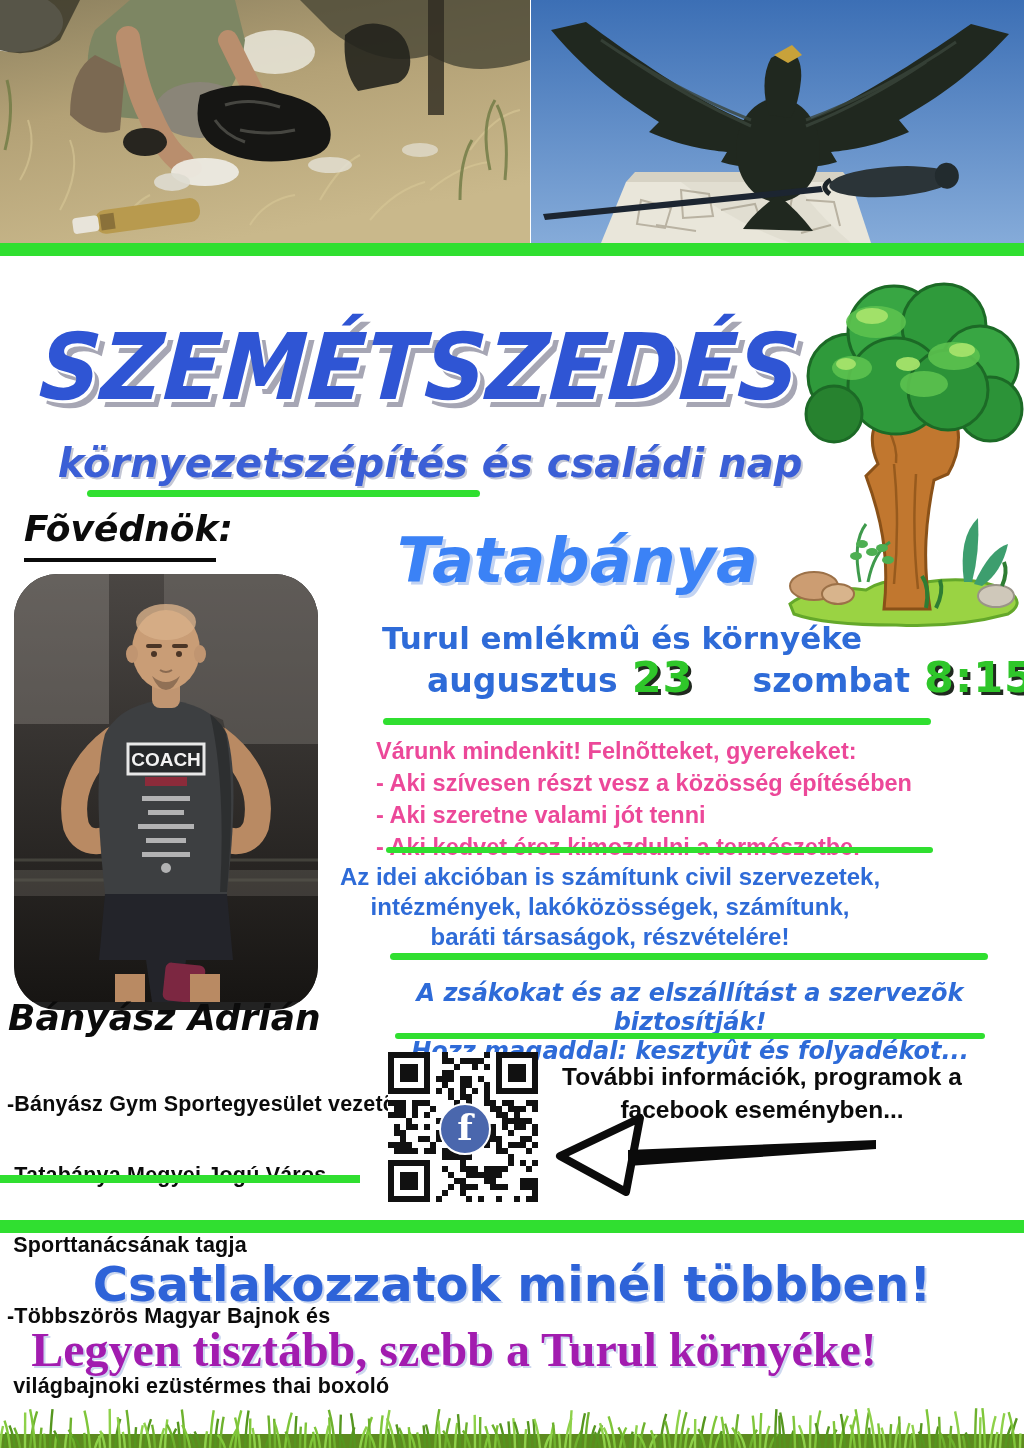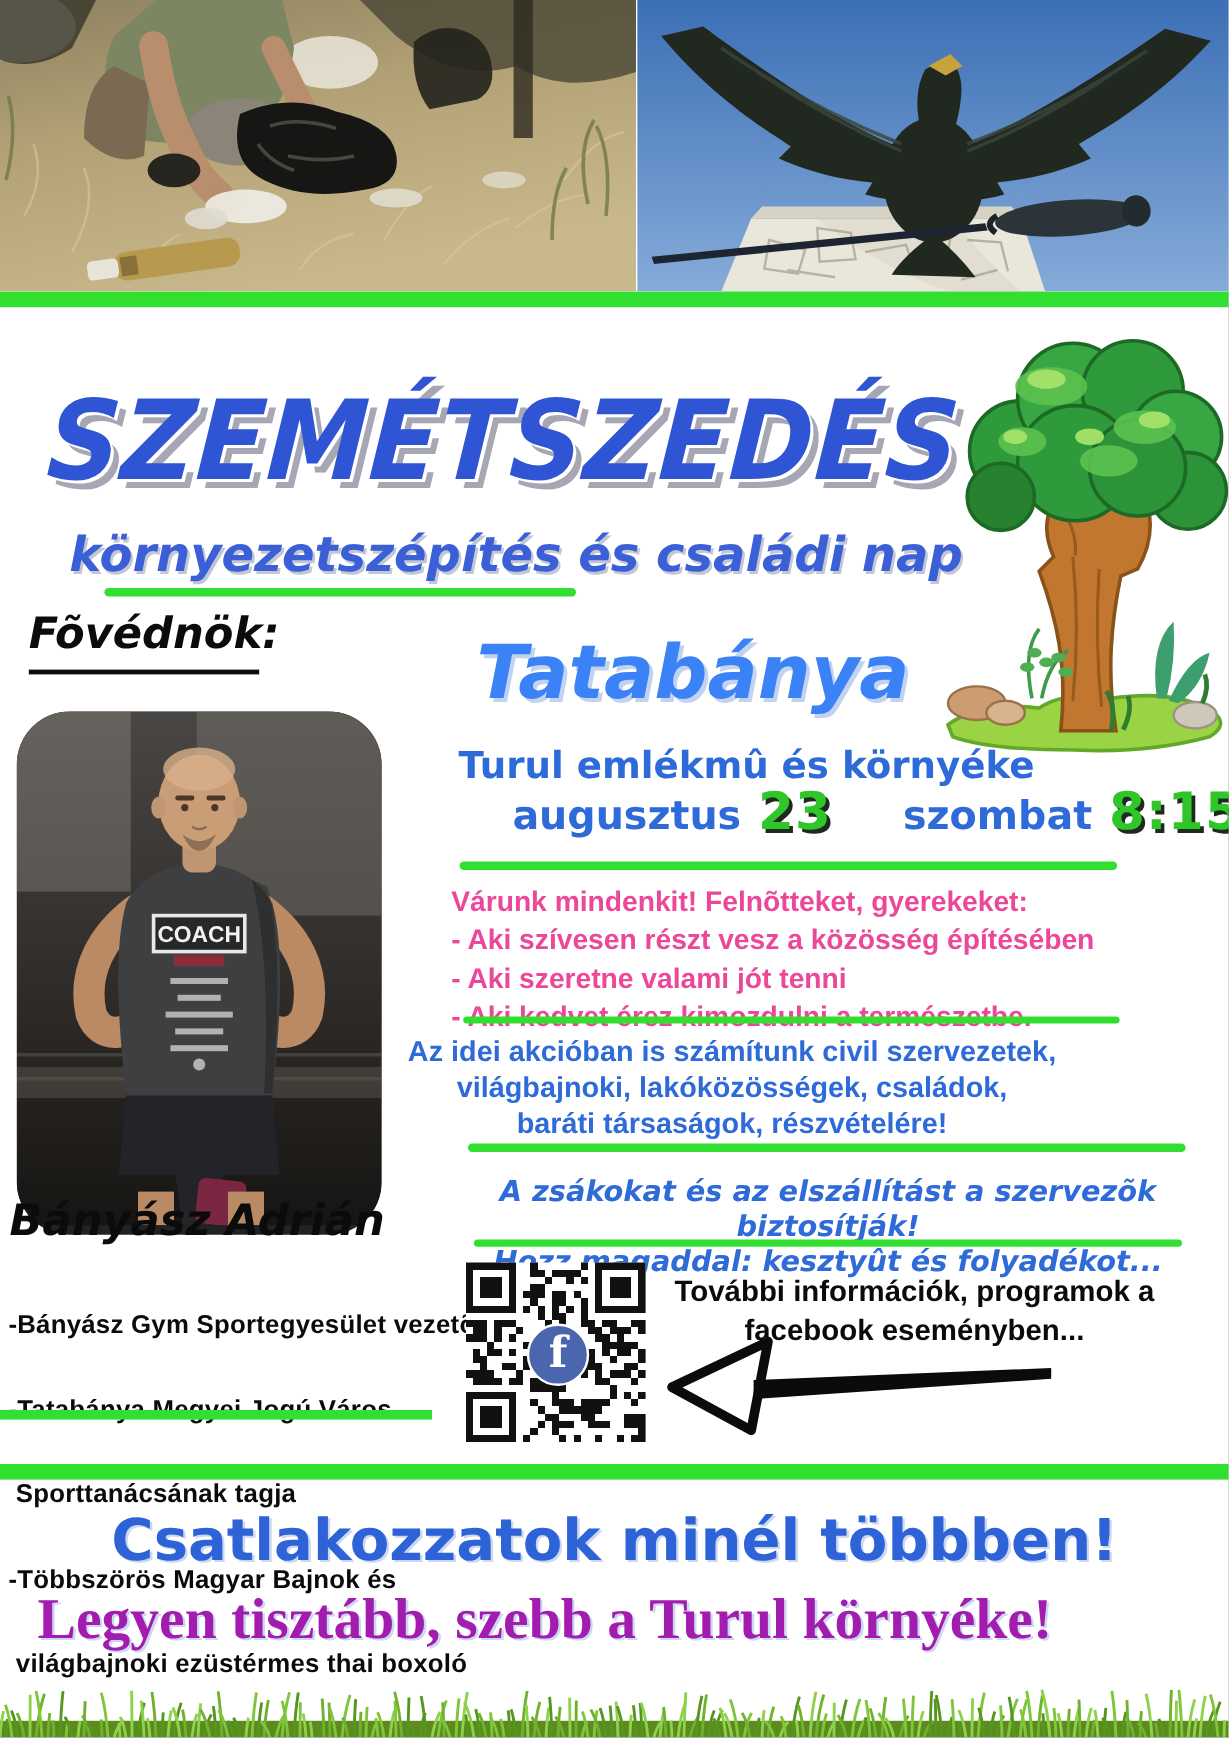--- a/index.html
+++ b/index.html
@@ -35,21 +35,21 @@
             font-family:"DejaVu Sans",sans-serif;font-weight:bold;font-style:italic;
             font-size:40px;color:#3b5fd6;text-shadow:2px 2px 0 #c3c6d4;}
 
   
   .tree{left:776px;top:264px;width:248px;height:368px;}
 
   
   .patron-heading{left:24px;top:508px;font-family:"DejaVu Sans",sans-serif;font-weight:bold;font-style:italic;
                   font-size:36px;color:#0b0b0b;}
   .patron-heading-rule{left:24px;top:558px;width:192px;height:4px;background:#0b0b0b;}
-  .patron-photo{left:14px;top:593px;width:304px;height:436px;border-radius:44px;overflow:hidden;
+  .patron-photo{left:14px;top:574px;width:304px;height:436px;border-radius:44px;overflow:hidden;
                 background:#222;}
   .patron-name{left:8px;top:997px;width:370px;font-family:"DejaVu Sans",sans-serif;font-weight:bold;
                font-style:italic;font-size:36px;color:#0b0b0b;}
   .patron-details{left:7px;top:1046px;width:370px;font-weight:bold;font-size:21.5px;line-height:23.5px;
                   color:#0b0b0b;white-space:pre;font-family:"Liberation Sans",sans-serif;letter-spacing:.2px;}
 
   
   .blue{color:#2e6bd8;}
   .city{left:382px;top:524px;font-family:"DejaVu Sans",sans-serif;font-weight:bold;font-style:italic;
         font-size:62px;color:#3b82f6;text-shadow:3px 3px 0 #c2d3f2;margin-left:15px;}
@@ -345,21 +345,21 @@
   <div class="abs invite">
     <div>Várunk mindenkit! Felnõtteket, gyerekeket:</div>
     <div>- Aki szívesen részt vesz a közösség építésében</div>
     <div>- Aki szeretne valami jót tenni</div>
     <div>- Aki kedvet érez kimozdulni a természetbe.</div>
   </div>
   <div class="abs gbar invite-rule"></div>
 
   <div class="abs org">
     <div>Az idei akcióban is számítunk civil szervezetek,</div>
-    <div>világbajnoki, lakóközösségek, családok,</div>
+    <div>intézmények, lakóközösségek, számítunk,</div>
     <div>baráti társaságok, részvételére!</div>
   </div>
   <div class="abs gbar org-rule"></div>
 
   <div class="abs bring">
     <div>A zsákokat és az elszállítást a szervezõk biztosítják!</div>
     <div>Hozz magaddal: kesztyût és folyadékot...</div>
   </div>
   <div class="abs gbar bring-rule"></div>
 

